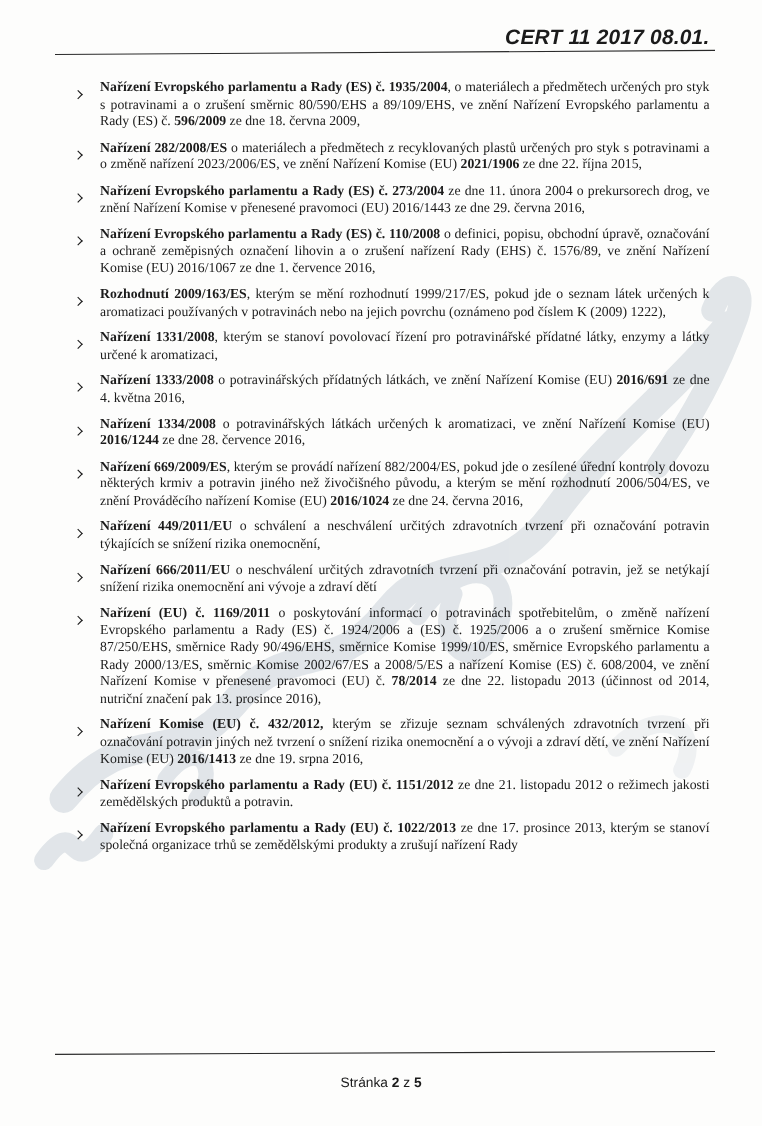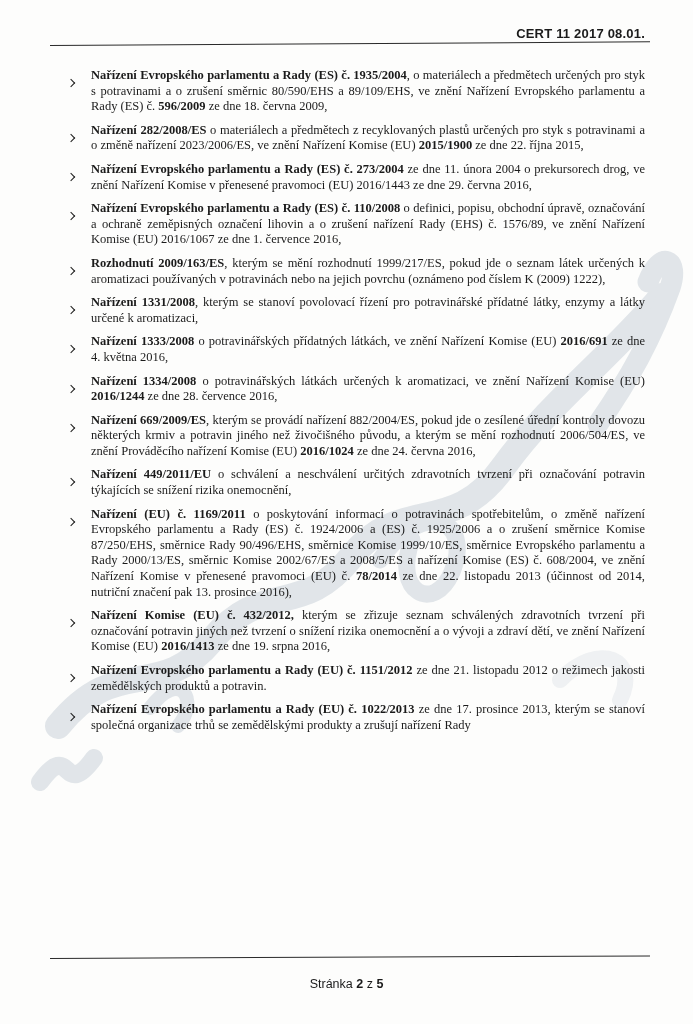--- a/index.html
+++ b/index.html
@@ -29,22 +29,23 @@
     z-index: 1;
     width: 693px;
     height: 1024px;
   }
   .header {
     padding: 24px 48px 0 50px;
     text-align: right;
   }
   .header-code {
     font-family: "Liberation Sans", sans-serif;
+    font-style: italic;
     font-weight: 700;
-    font-size: 13px;
+    font-size: 19px;
     letter-spacing: 0.2px;
   }
   .header-rule {
     margin: 3px 43px 0 50px;
     height: 0;
     border-top: 1.4px solid #2a2a2a;
     transform: rotate(-0.35deg);
     transform-origin: left center;
   }
   .content {
@@ -113,21 +114,21 @@
   </div>
   <div class="header-rule"></div>
 
   <div class="content" id="reg-list">
       <div class="item">
         <span class="bullet"><span class="chev"></span></span>
         <div class="itext"><b>Nařízení Evropského parlamentu a Rady (ES) č. 1935/2004</b><span>, o materiálech a předmětech určených pro styk s potravinami a o zrušení směrnic 80/590/EHS a 89/109/EHS, ve znění Nařízení Evropského parlamentu a Rady (ES) č. </span><b>596/2009</b><span> ze dne 18. června 2009,</span></div>
       </div>
       <div class="item">
         <span class="bullet"><span class="chev"></span></span>
-        <div class="itext"><b>Nařízení 282/2008/ES</b><span> o materiálech a předmětech z recyklovaných plastů určených pro styk s potravinami a o změně nařízení 2023/2006/ES, ve znění Nařízení Komise (EU) </span><b>2015/1900</b><span> ze dne 22. října 2015,</span></div>
+        <div class="itext"><b>Nařízení 282/2008/ES</b><span> o materiálech a předmětech z recyklovaných plastů určených pro styk s potravinami a o změně nařízení 2023/2006/ES, ve znění Nařízení Komise (EU) </span><b>2021/1906</b><span> ze dne 22. října 2015,</span></div>
       </div>
       <div class="item">
         <span class="bullet"><span class="chev"></span></span>
         <div class="itext"><b>Nařízení Evropského parlamentu a Rady (ES) č. 273/2004</b><span> ze dne 11. února 2004 o prekursorech drog, ve znění Nařízení Komise v přenesené pravomoci (EU) 2016/1443 ze dne 29. června 2016,</span></div>
       </div>
       <div class="item">
         <span class="bullet"><span class="chev"></span></span>
         <div class="itext"><b>Nařízení Evropského parlamentu a Rady (ES) č. 110/2008</b><span> o definici, popisu, obchodní úpravě, označování a ochraně zeměpisných označení lihovin a o zrušení nařízení Rady (EHS) č. 1576/89, ve znění Nařízení Komise (EU) 2016/1067 ze dne 1. července 2016,</span></div>
       </div>
       <div class="item">
@@ -149,20 +150,24 @@
       <div class="item">
         <span class="bullet"><span class="chev"></span></span>
         <div class="itext"><b>Nařízení 669/2009/ES</b><span>, kterým se provádí nařízení  882/2004/ES, pokud jde o zesílené úřední kontroly dovozu některých krmiv a potravin jiného než živočišného původu, a kterým se mění rozhodnutí 2006/504/ES, ve znění Prováděcího nařízení Komise (EU) </span><b>2016/1024</b><span> ze dne 24. června 2016,</span></div>
       </div>
       <div class="item">
         <span class="bullet"><span class="chev"></span></span>
         <div class="itext"><b>Nařízení 449/2011/EU</b><span> o schválení a neschválení určitých zdravotních tvrzení při označování potravin týkajících se snížení rizika onemocnění,</span></div>
       </div>
       <div class="item">
         <span class="bullet"><span class="chev"></span></span>
+        <div class="itext"><b>Nařízení 666/2011/EU</b><span> o neschválení určitých zdravotních tvrzení při označování potravin, jež se netýkají snížení rizika onemocnění ani vývoje a zdraví dětí</span></div>
+      </div>
+      <div class="item">
+        <span class="bullet"><span class="chev"></span></span>
         <div class="itext"><b>Nařízení (EU) č. 1169/2011</b><span>  o poskytování informací o potravinách spotřebitelům, o změně nařízení Evropského parlamentu a Rady (ES) č. 1924/2006 a (ES) č. 1925/2006 a o zrušení směrnice Komise 87/250/EHS, směrnice Rady 90/496/EHS, směrnice Komise 1999/10/ES, směrnice Evropského parlamentu a Rady 2000/13/ES, směrnic Komise 2002/67/ES a 2008/5/ES a nařízení Komise (ES) č. 608/2004, ve znění Nařízení Komise v přenesené pravomoci (EU) č. </span><b>78/2014</b><span> ze dne 22. listopadu 2013 (účinnost od 2014, nutriční značení pak 13. prosince 2016),</span></div>
       </div>
       <div class="item">
         <span class="bullet"><span class="chev"></span></span>
         <div class="itext"><b>Nařízení Komise (EU) č. 432/2012,</b><span> kterým se zřizuje seznam schválených zdravotních tvrzení při označování potravin jiných než tvrzení o snížení rizika onemocnění a o vývoji a zdraví dětí, ve znění Nařízení Komise (EU) </span><b>2016/1413</b><span> ze dne 19. srpna 2016,</span></div>
       </div>
       <div class="item">
         <span class="bullet"><span class="chev"></span></span>
         <div class="itext"><b>Nařízení Evropského parlamentu a Rady (EU) č. 1151/2012</b><span> ze dne 21. listopadu 2012 o režimech jakosti zemědělských produktů a potravin.</span></div>
       </div>

